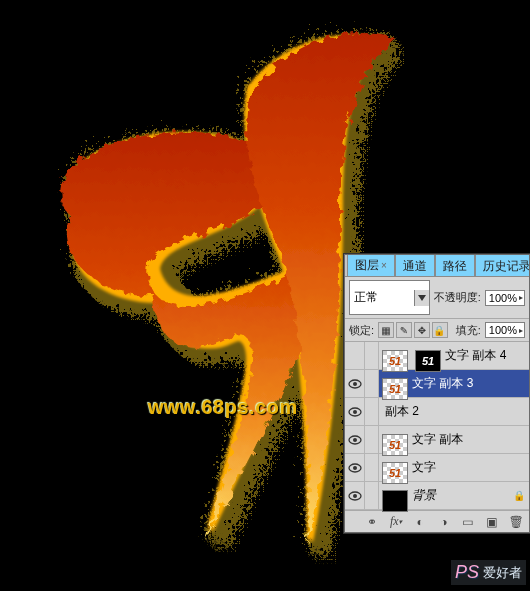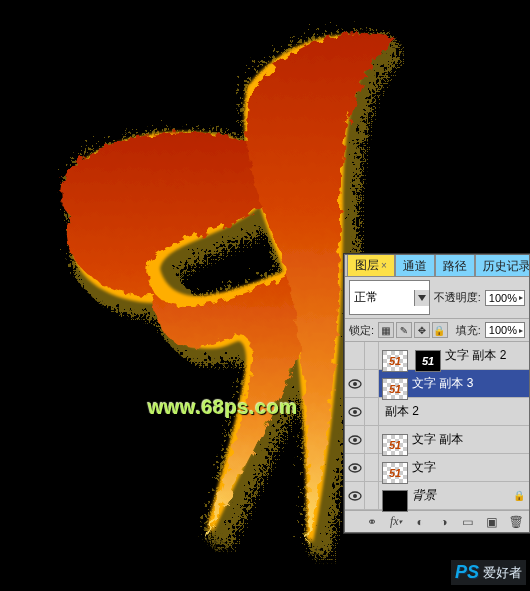--- a/index.html
+++ b/index.html
@@ -18,21 +18,21 @@
     background: #000;
     display: flex;
     align-items: center;
     justify-content: center;
   }
   .canvas svg { width: 100%; height: 100%; }
   .watermark1 {
     position: absolute;
     left: 148px;
     top: 396px;
-    color: #bef264;
+    color: #eab308;
     font-size: 20px;
     font-weight: bold;
     text-shadow: 1px 1px 1px #000, -1px -1px 1px #dff2b0;
     font-family: Arial, sans-serif;
     letter-spacing: 0.5px;
   }
   .watermark2 {
     position: absolute;
     right: 4px;
     bottom: 6px;
@@ -41,23 +41,23 @@
     font-family: "SimSun", sans-serif;
     background: rgba(180,200,220,0.15);
     padding: 2px 4px;
     display: flex;
     align-items: center;
     gap: 2px;
   }
   .watermark2 .ps {
     font-family: Arial, sans-serif;
     font-style: italic;
-    font-weight: bold;
+    font-weight: normal;
     font-size: 18px;
-    color: #0ea5e9;
+    color: #f9a8d4;
     text-shadow: 1px 1px 1px #15324f;
     margin-right: 2px;
   }
 
   
   .panel {
     position: absolute;
     left: 344px;
     top: 254px;
     width: 186px;
@@ -81,21 +81,21 @@
     font-size: 12px;
     border: 1px solid #8a8a8a;
     border-bottom: none;
     background: #7dd3fc;
     color: #222;
     white-space: nowrap;
     position: relative;
     top: 1px;
   }
   .tab.active {
-    background: #fde047;
+    background: #7dd3fc;
     border-bottom: 1px solid #d6d6d6;
     top: 1px;
   }
   .tab .close {
     font-size: 10px;
     margin-left: 2px;
     color: #666;
   }
   .opts {
     display: flex;
@@ -355,21 +355,21 @@
 
     <div class="layer">
       <div class="vis"></div>
       <div class="link"></div>
       <div class="thumb checker">
           <span class="mini">51</span>
         </div>
       <div class="thumb black">
           <span class="mini white">51</span>
         </div>
-      <div class="layer-name">文字 副本 2</div>
+      <div class="layer-name">文字 副本 4</div>
     </div>
 
     <div class="layer selected">
       <div class="vis">
         <svg viewBox="0 0 14 10">
             <ellipse cx="7" cy="5" rx="6" ry="4" fill="none" stroke="#333" stroke-width="1.3"></ellipse>
             <circle cx="7" cy="5" r="2" fill="#333"></circle>
           </svg>
       </div>
       <div class="link" style="background:#d6d6d6"></div>

